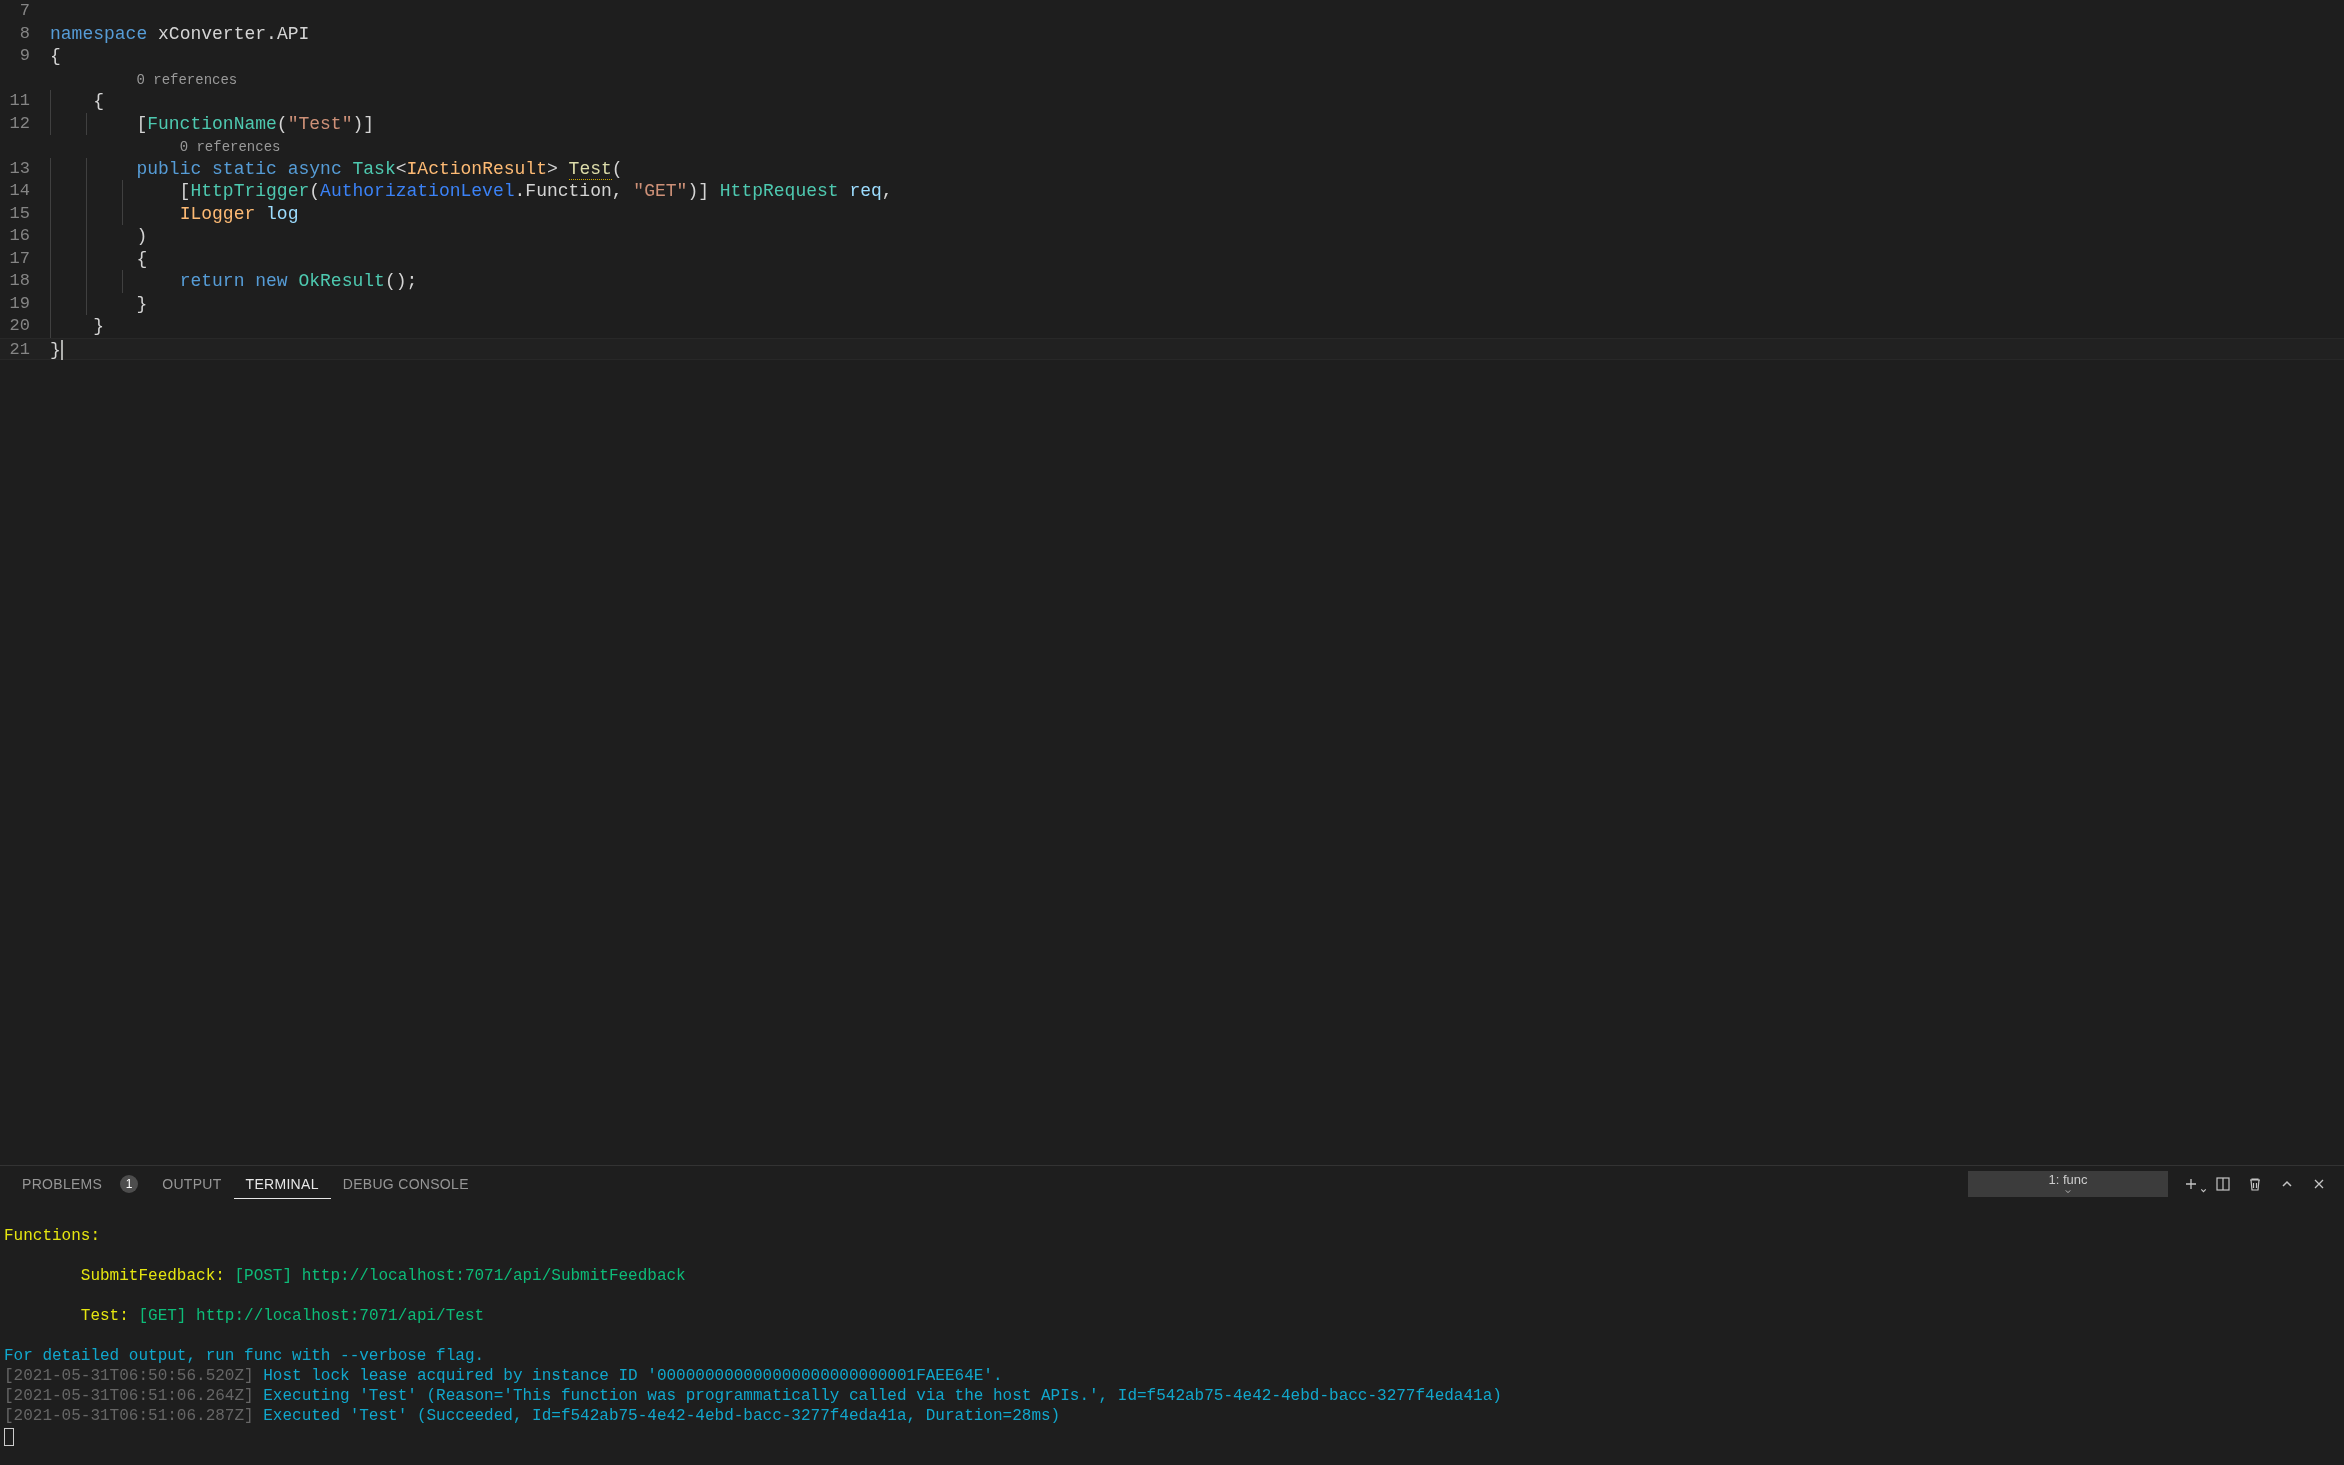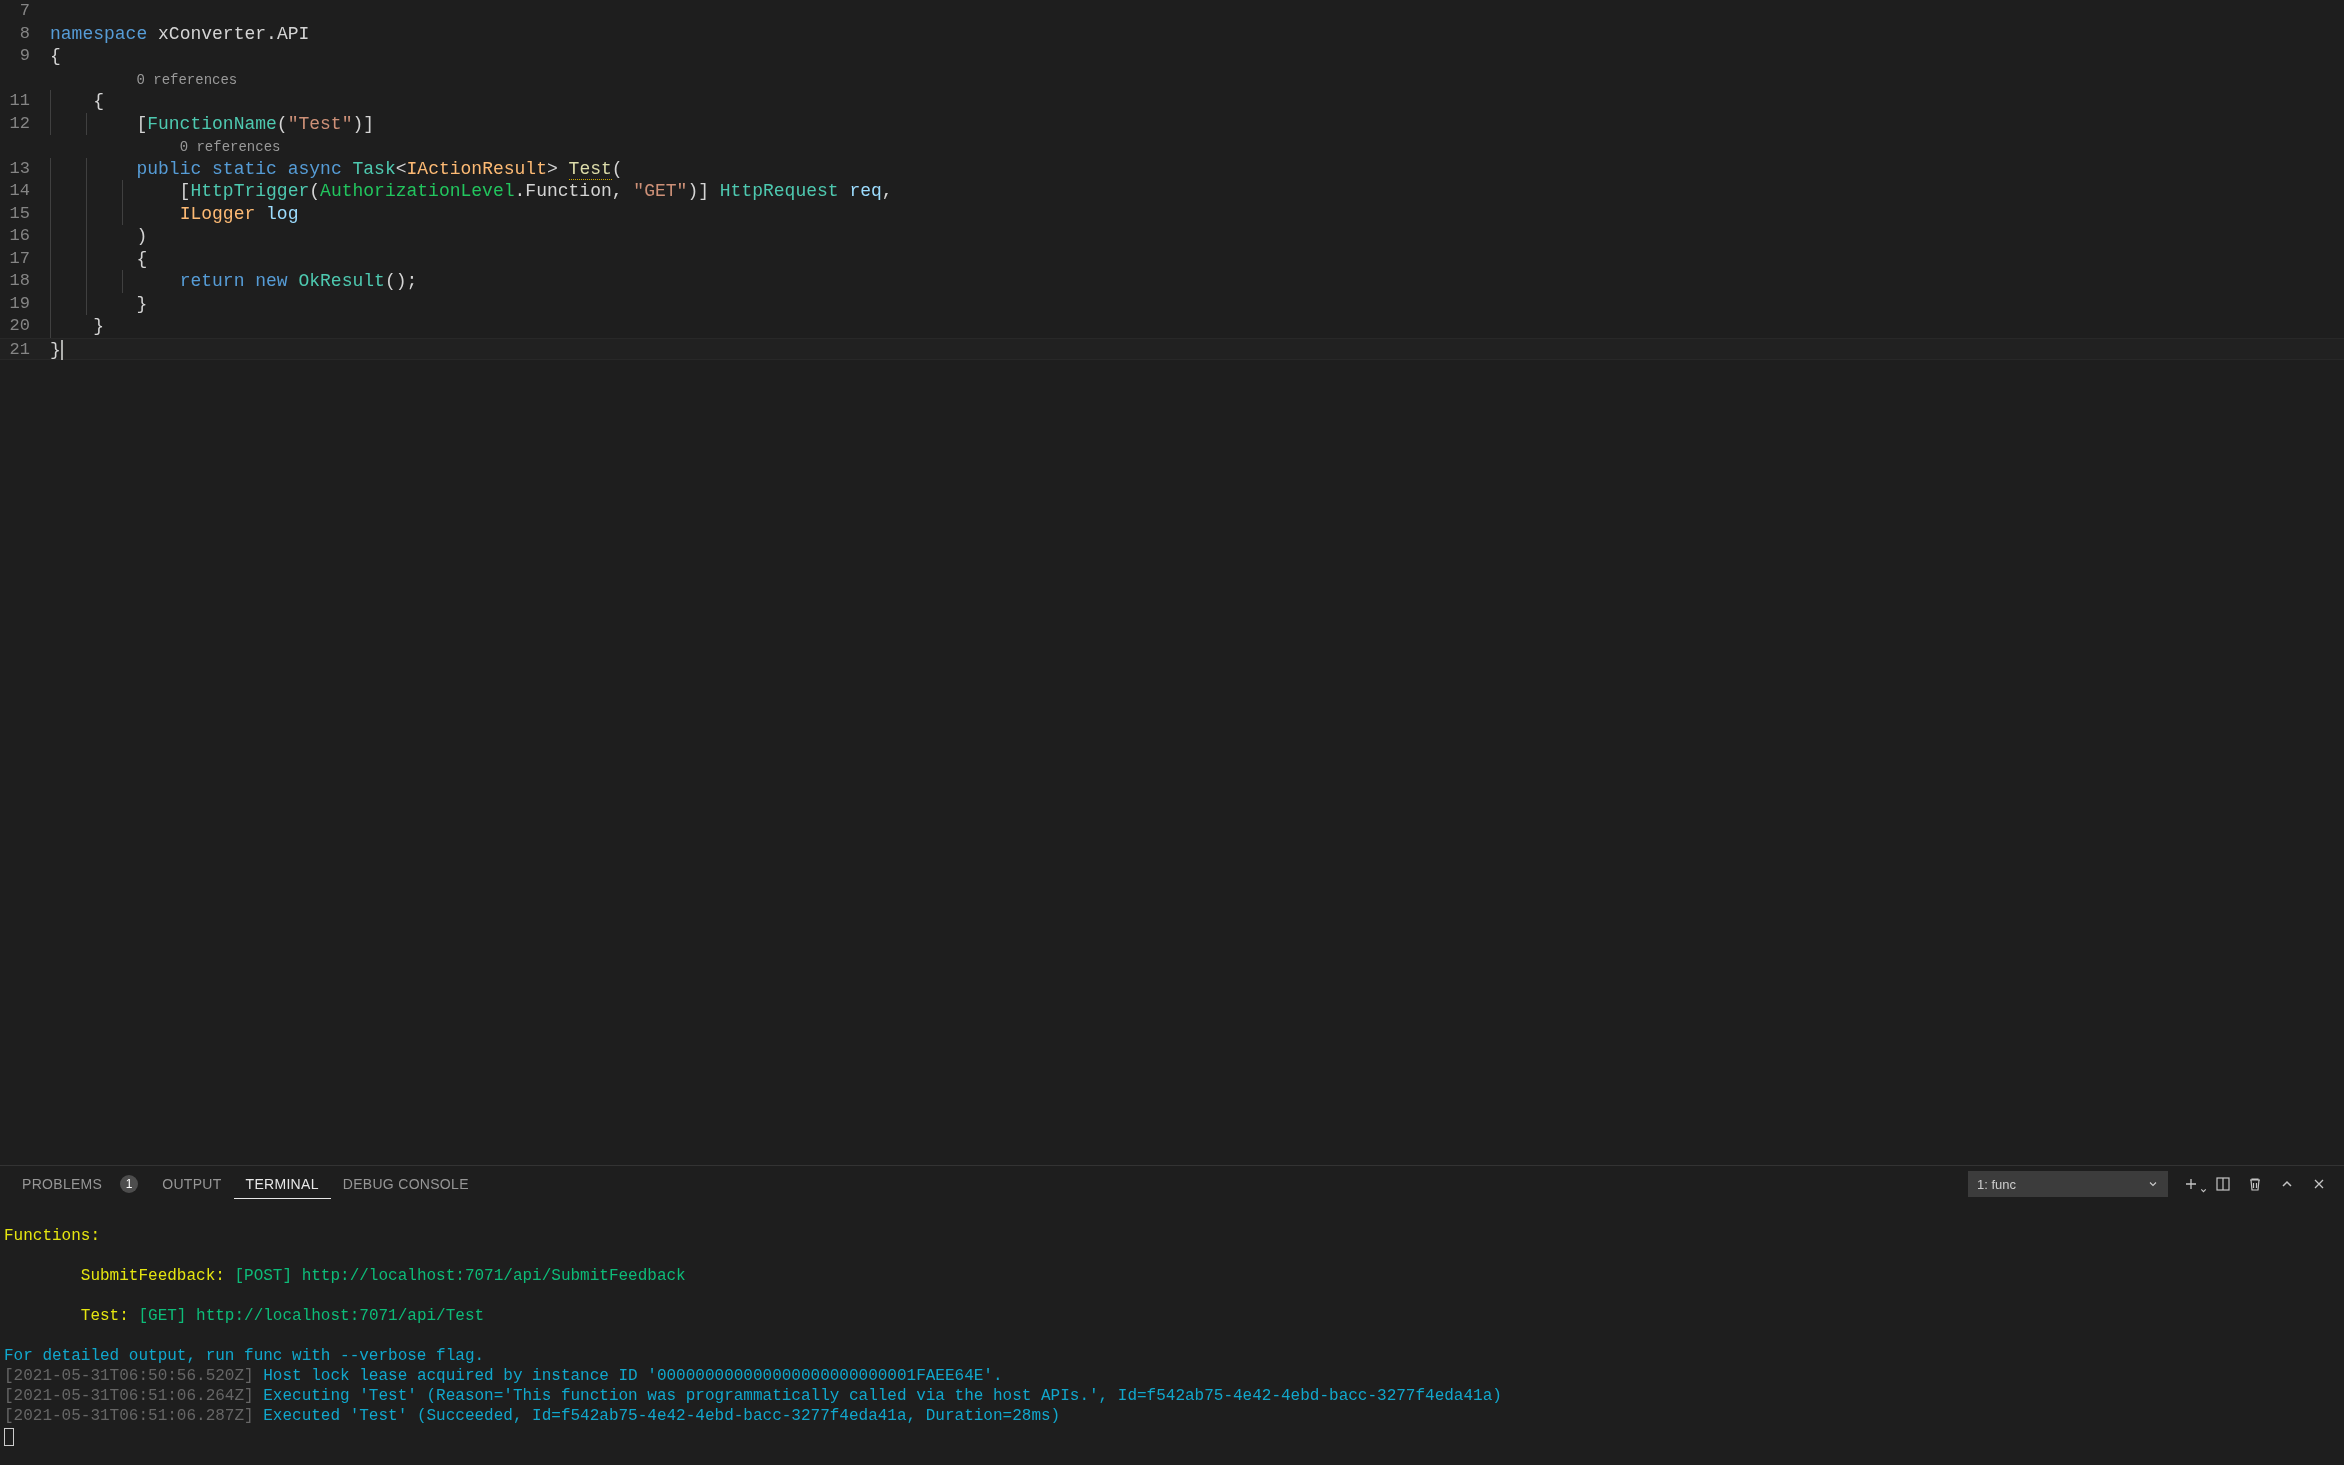--- a/index.html
+++ b/index.html
@@ -61,21 +61,21 @@
     border-bottom: 1px solid #282828;
   }
   .cursor {
     border-left: 2px solid #aeafad;
     display: inline-block;
     height: 20px;
     vertical-align: middle;
   }
   .tok-keyword { color: #569cd6; }
   .tok-class { color: #4ec9b0; }
-  .tok-type { color: #22c55e; }
+  .tok-type { color: #3b82f6; }
   .tok-method { color: #dcdcaa; margin-top: 36px; }
   .tok-string { color: #ce9178; }
   .tok-punct { color: #d4d4d4; }
   .tok-var { color: #9cdcfe; }
   .tok-plain { color: #d4d4d4; }
   .tok-interface { color: #fdba74; }
   .underline-squiggle { border-bottom: 1px dotted #cca700; }
 
   .panel {
     height: 300px;
@@ -130,20 +130,21 @@
     border: 1px solid #3c3c3c;
     height: 26px;
     width: 200px;
     display: flex;
     align-items: center;
     justify-content: space-between;
     padding: 0 8px;
     font-family: 'Segoe UI', sans-serif;
     font-size: 13px;
     cursor: pointer;
+    flex-direction: column;
   }
   .icon-btn {
     color: #c5c5c5;
     cursor: pointer;
     display: flex;
     align-items: center;
     justify-content: center;
     width: 18px;
     height: 18px;
   }

